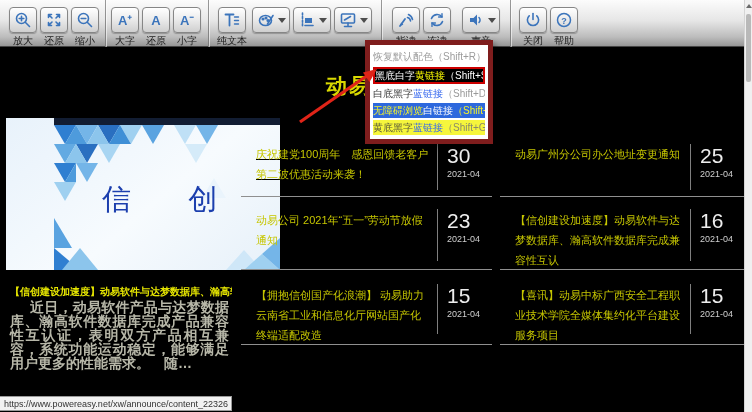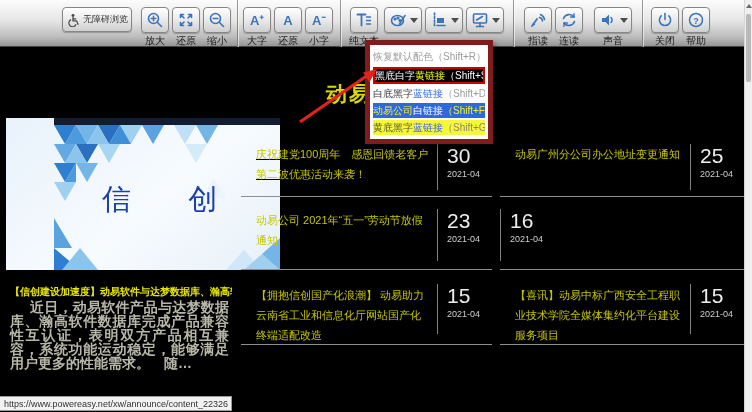--- a/index.html
+++ b/index.html
@@ -25,21 +25,21 @@
   .color-menu{position:absolute;left:365px;top:40px;width:118px;z-index:50;background:#fff;
               border:5px solid #7f1d1d;box-shadow:2px 3px 6px rgba(0,0,0,.4);padding:3px 0 2px;}
   .mi{height:15px;line-height:15px;font-size:10px;text-align:center;margin:2px 3px;cursor:pointer;white-space:nowrap;overflow:hidden;}
   .mi-restore{color:#9c9c9c;margin:1px 3px 3px;}
   .mi-black{background:#000;border:2px solid #cc0000;height:13px;line-height:13px;}
   .mi-black .sa,.mi-black .sc{color:#fff;} .mi-black .sb{color:#ffff00;}
   .mi-white .sa{color:#3a3a3a;} .mi-white .sb{color:#3366ee;} .mi-white .sc{color:#9a9a9a;}
   .mi-blue{background:#2d68dd;} .mi-blue .sa,.mi-blue .sc{color:#f3f32a;} .mi-blue .sb{color:#fff;}
   .mi-yellow{background:#f6f63c;} .mi-yellow .sa{color:#5a5a3a;} .mi-yellow .sb{color:#3366ee;} .mi-yellow .sc{color:#8a8a6a;}
   
-  .heading{position:absolute;left:326px;top:80px;font-size:21px;font-weight:bold;color:#d9d900;z-index:5;letter-spacing:2px;}
+  .heading{position:absolute;left:326px;top:72px;font-size:21px;font-weight:bold;color:#d9d900;z-index:5;letter-spacing:2px;}
   .banner{position:absolute;left:6px;top:118px;width:226px;height:152px;z-index:4;cursor:pointer;
           background:linear-gradient(140deg,#e8f2fb,#f7fbfe 55%,#e6f0f9);padding-left:48px;}
   .banner-text{position:absolute;left:96px;top:62px;font-size:29px;color:#1c3fae;
                font-family:"DejaVu Serif","Liberation Serif",serif;letter-spacing:24px;white-space:nowrap;}
   .feat-title{position:absolute;left:10px;top:285px;width:222px;font-size:10px;font-weight:bold;color:#e6e600;
               white-space:nowrap;overflow:hidden;z-index:4;cursor:pointer;}
   .feat-body{position:absolute;left:10px;top:300px;width:219px;font-size:14px;color:#b7b7a8;line-height:14px;
              text-indent:20px;text-align:justify;z-index:4;font-weight:bold;}
   .col{position:absolute;top:139px;z-index:4;}
   .col-mid{left:241px;width:251px;} .col-right{left:500px;width:245px;}
@@ -60,31 +60,20 @@
              border-left:1px solid #d5d5d5;box-sizing:border-box;}
   .sb-up{height:12px;display:flex;align-items:center;justify-content:center;cursor:pointer;}
   .sb-up-tri{width:0;height:0;border-left:3px solid transparent;border-right:3px solid transparent;border-bottom:4px solid #6a6a6a;}
   .sb-thumb{position:absolute;left:1px;top:14px;width:5px;height:68px;background:#b9b9b9;border-radius:2px;cursor:pointer;}
 </style>
 </head>
 <body>
 
 <div class="toolbar">
 
-  <div class="tb-cell" style="margin-left:62px">
-    <button class="tb-btn access-btn">
-      <svg width="14" height="14" viewBox="0 0 18 18">
-        <circle cx="9" cy="3.2" r="1.9" fill="#4a4a4a"></circle>
-        <path d="M9 5.5 v4.5 h4.5 l2 4.5" stroke="#4a4a4a" stroke-width="1.6" fill="none" stroke-linecap="round"></path>
-        <path d="M9 7.5 h3.5" stroke="#4a4a4a" stroke-width="1.6" stroke-linecap="round"></path>
-        <path d="M6.5 8.5 a4.8 4.8 0 1 0 6.5 6" stroke="#4a4a4a" stroke-width="1.5" fill="none"></path>
-      </svg>
-      <span>无障碍浏览</span>
-    </button>
-  </div>
 
   <div class="tb-cell" style="margin-left:9px">
     <button class="tb-btn w28">
       <svg class="tb-ico" width="18" height="18" viewBox="0 0 18 18">
         <circle cx="7.5" cy="7.5" r="5"></circle>
           <path d="M11.5 11.5 L15.5 15.5"></path>
           <path d="M5.2 7.5 h4.6 M7.5 5.2 v4.6"></path>
       </svg>
     </button>
     <span class="tb-label">放大</span>
@@ -298,20 +287,21 @@
 
 <div class="col col-right">
   <div class="news-row rh1">
     <div class="news-title">动易广州分公司办公地址变更通知</div>
     <div class="news-date">
       <div class="news-day">25</div>
       <div class="news-month">2021-04</div>
     </div>
   </div>
   <div class="news-row rh2">
+    <div class="news-title">【信创建设加速度】动易软件与达梦数据库、瀚高软件数据库完成兼容性互认</div>
     <div class="news-date">
       <div class="news-day">16</div>
       <div class="news-month">2021-04</div>
     </div>
   </div>
   <div class="news-row rh3">
     <div class="news-title">【喜讯】动易中标广西安全工程职业技术学院全媒体集约化平台建设服务项目</div>
     <div class="news-date">
       <div class="news-day">15</div>
       <div class="news-month">2021-04</div>
@@ -321,21 +311,21 @@
 
 <div class="color-menu">
   <div class="mi mi-restore">恢复默认配色（Shift+R）</div>
   <div class="mi mi-black">
     <span class="sa">黑底白字</span><span class="sb">黄链接</span><span class="sc">（Shift+S）</span>
   </div>
   <div class="mi mi-white">
     <span class="sa">白底黑字</span><span class="sb">蓝链接</span><span class="sc">（Shift+D）</span>
   </div>
   <div class="mi mi-blue">
-    <span class="sa">动易公司</span><span class="sb">白链接</span><span class="sc">（Shift+F）</span>
+    <span class="sa">无障碍浏览</span><span class="sb">白链接</span><span class="sc">（Shift+F）</span>
   </div>
   <div class="mi mi-yellow">
     <span class="sa">黄底黑字</span><span class="sb">蓝链接</span><span class="sc">（Shift+G）</span>
   </div>
 </div>
 
 <svg class="arrow-svg" width="752" height="412">
   <line x1="300" y1="122" x2="368" y2="75" stroke="#e02418" stroke-width="3.2"></line>
   <polygon points="377,69 363,72.5 369.5,82" fill="#e02418"></polygon>
 </svg>

